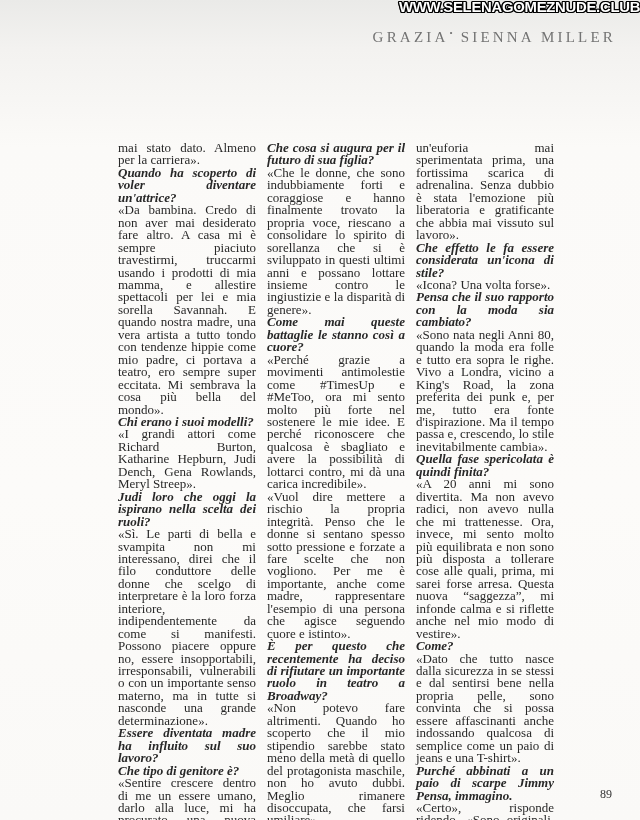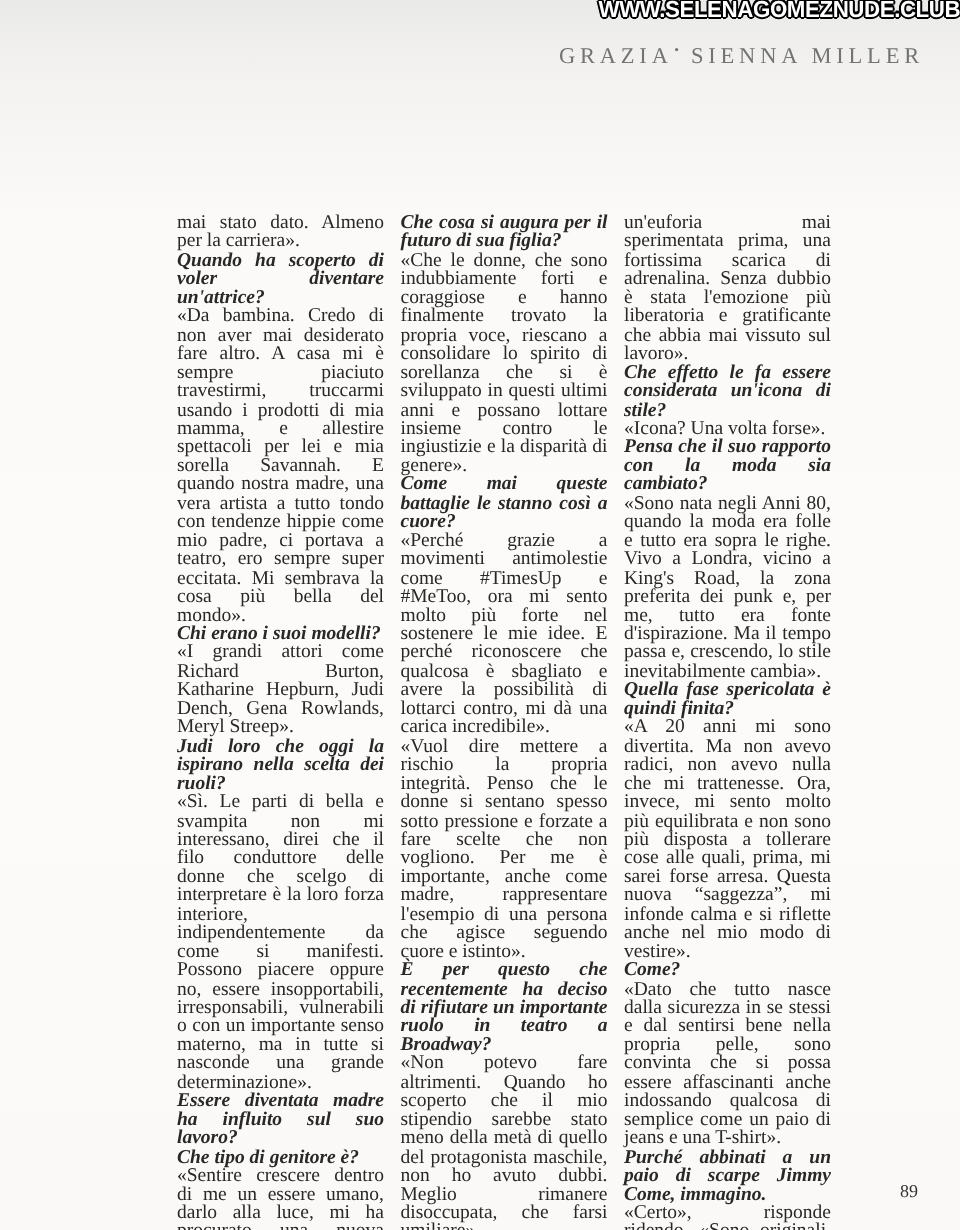--- a/index.html
+++ b/index.html
@@ -121,17 +121,17 @@
     <p class="question">Per molti, la sua interpretazione teatrale di Sally Bowles, in Cabaret, è stata memorabile.</p>
     <p class="answer">«La sera del debutto, ricordo di aver provato un'euforia mai sperimentata prima, una fortissima scarica di adrenalina. Senza dubbio è stata l'emozione più liberatoria e gratificante che abbia mai vissuto sul lavoro».</p>
     <p class="question">Che effetto le fa essere considerata un'icona di stile?</p>
     <p class="answer">«Icona? Una volta forse».</p>
     <p class="question">Pensa che il suo rapporto con la moda sia cambiato?</p>
     <p class="answer">«Sono nata negli Anni 80, quando la moda era folle e tutto era sopra le righe. Vivo a Londra, vicino a King's Road, la zona preferita dei punk e, per me, tutto era fonte d'ispirazione. Ma il tempo passa e, crescendo, lo stile inevitabilmente cambia».</p>
     <p class="question">Quella fase spericolata è quindi finita?</p>
     <p class="answer">«A 20 anni mi sono divertita. Ma non avevo radici, non avevo nulla che mi trattenesse. Ora, invece, mi sento molto più equilibrata e non sono più disposta a tollerare cose alle quali, prima, mi sarei forse arresa. Questa nuova “saggezza”, mi infonde calma e si riflette anche nel mio modo di vestire».</p>
     <p class="question">Come?</p>
     <p class="answer">«Dato che tutto nasce dalla sicurezza in se stessi e dal sentirsi bene nella propria pelle, sono convinta che si possa essere affascinanti anche indossando qualcosa di semplice come un paio di jeans e una T-shirt».</p>
-    <p class="question">Purché abbinati a un paio di scarpe Jimmy Come, immagino.</p>
+    <p class="question">Purché abbinati a un paio di scarpe Jimmy Pensa, immagino.</p>
     <p class="answer">«Certo», risponde ridendo. «Sono originali, audaci, eccitanti, e allo stesso tempo eleganti e glam. E ti permettono di ballare per tutta la notte». ■</p>
   </div>
 
 <div class="page-number">89</div>
 
 </body></html>

